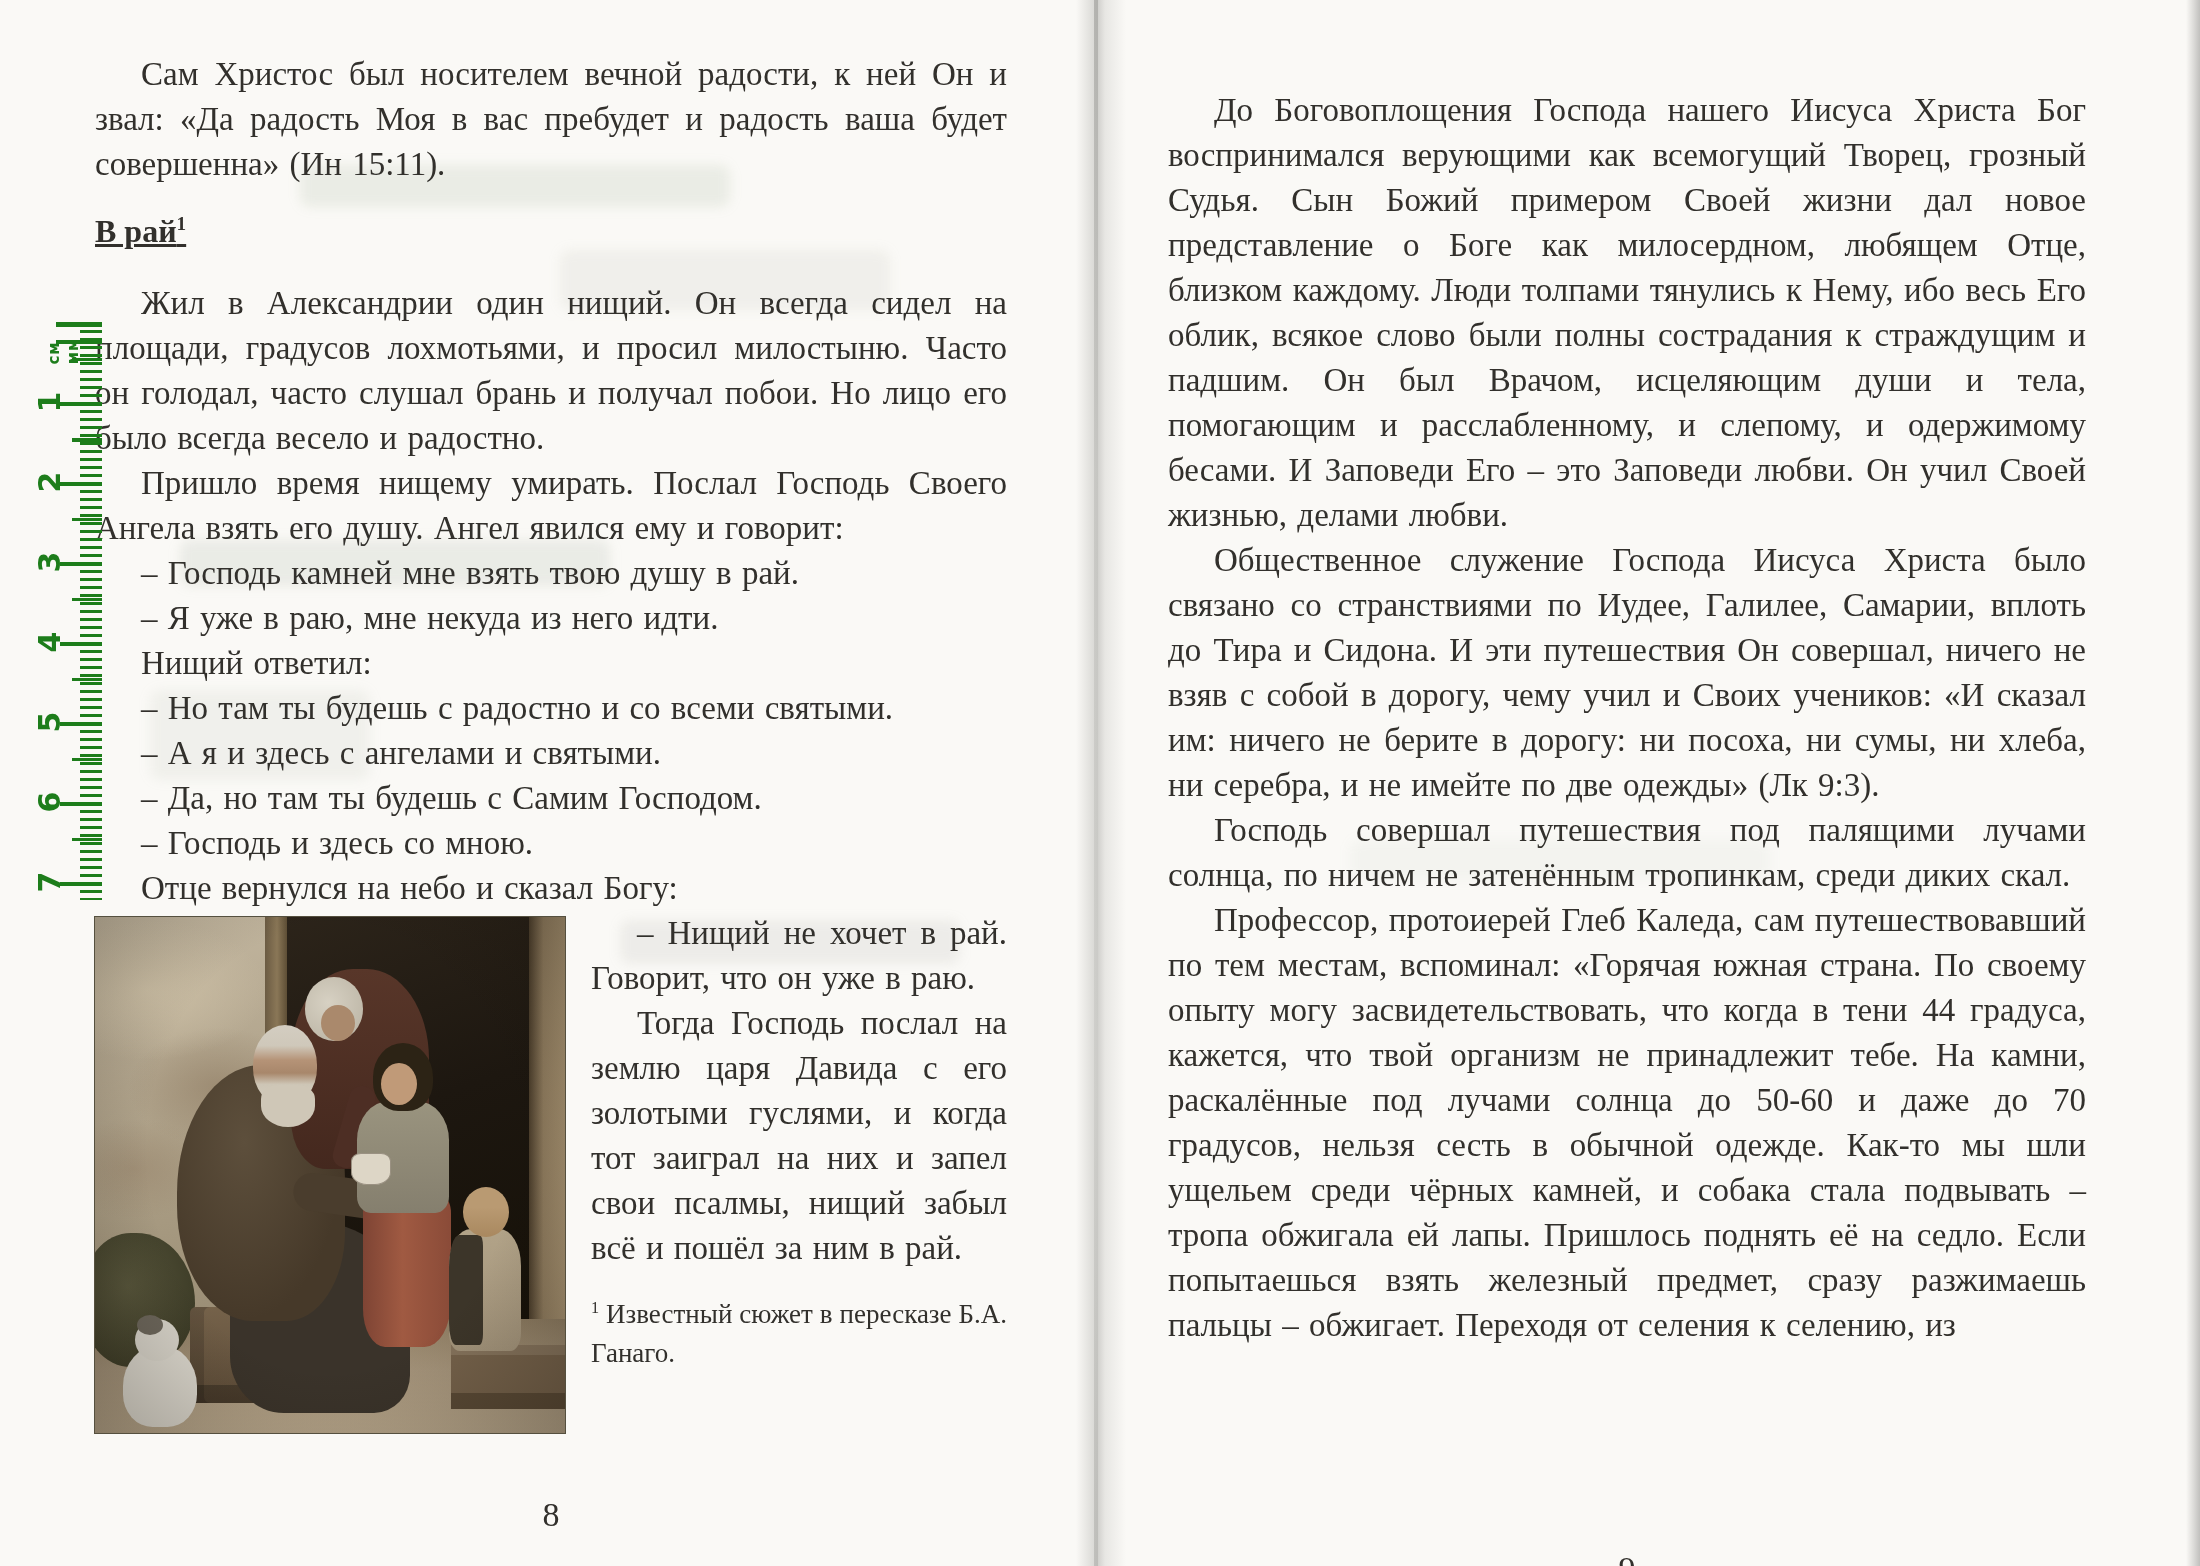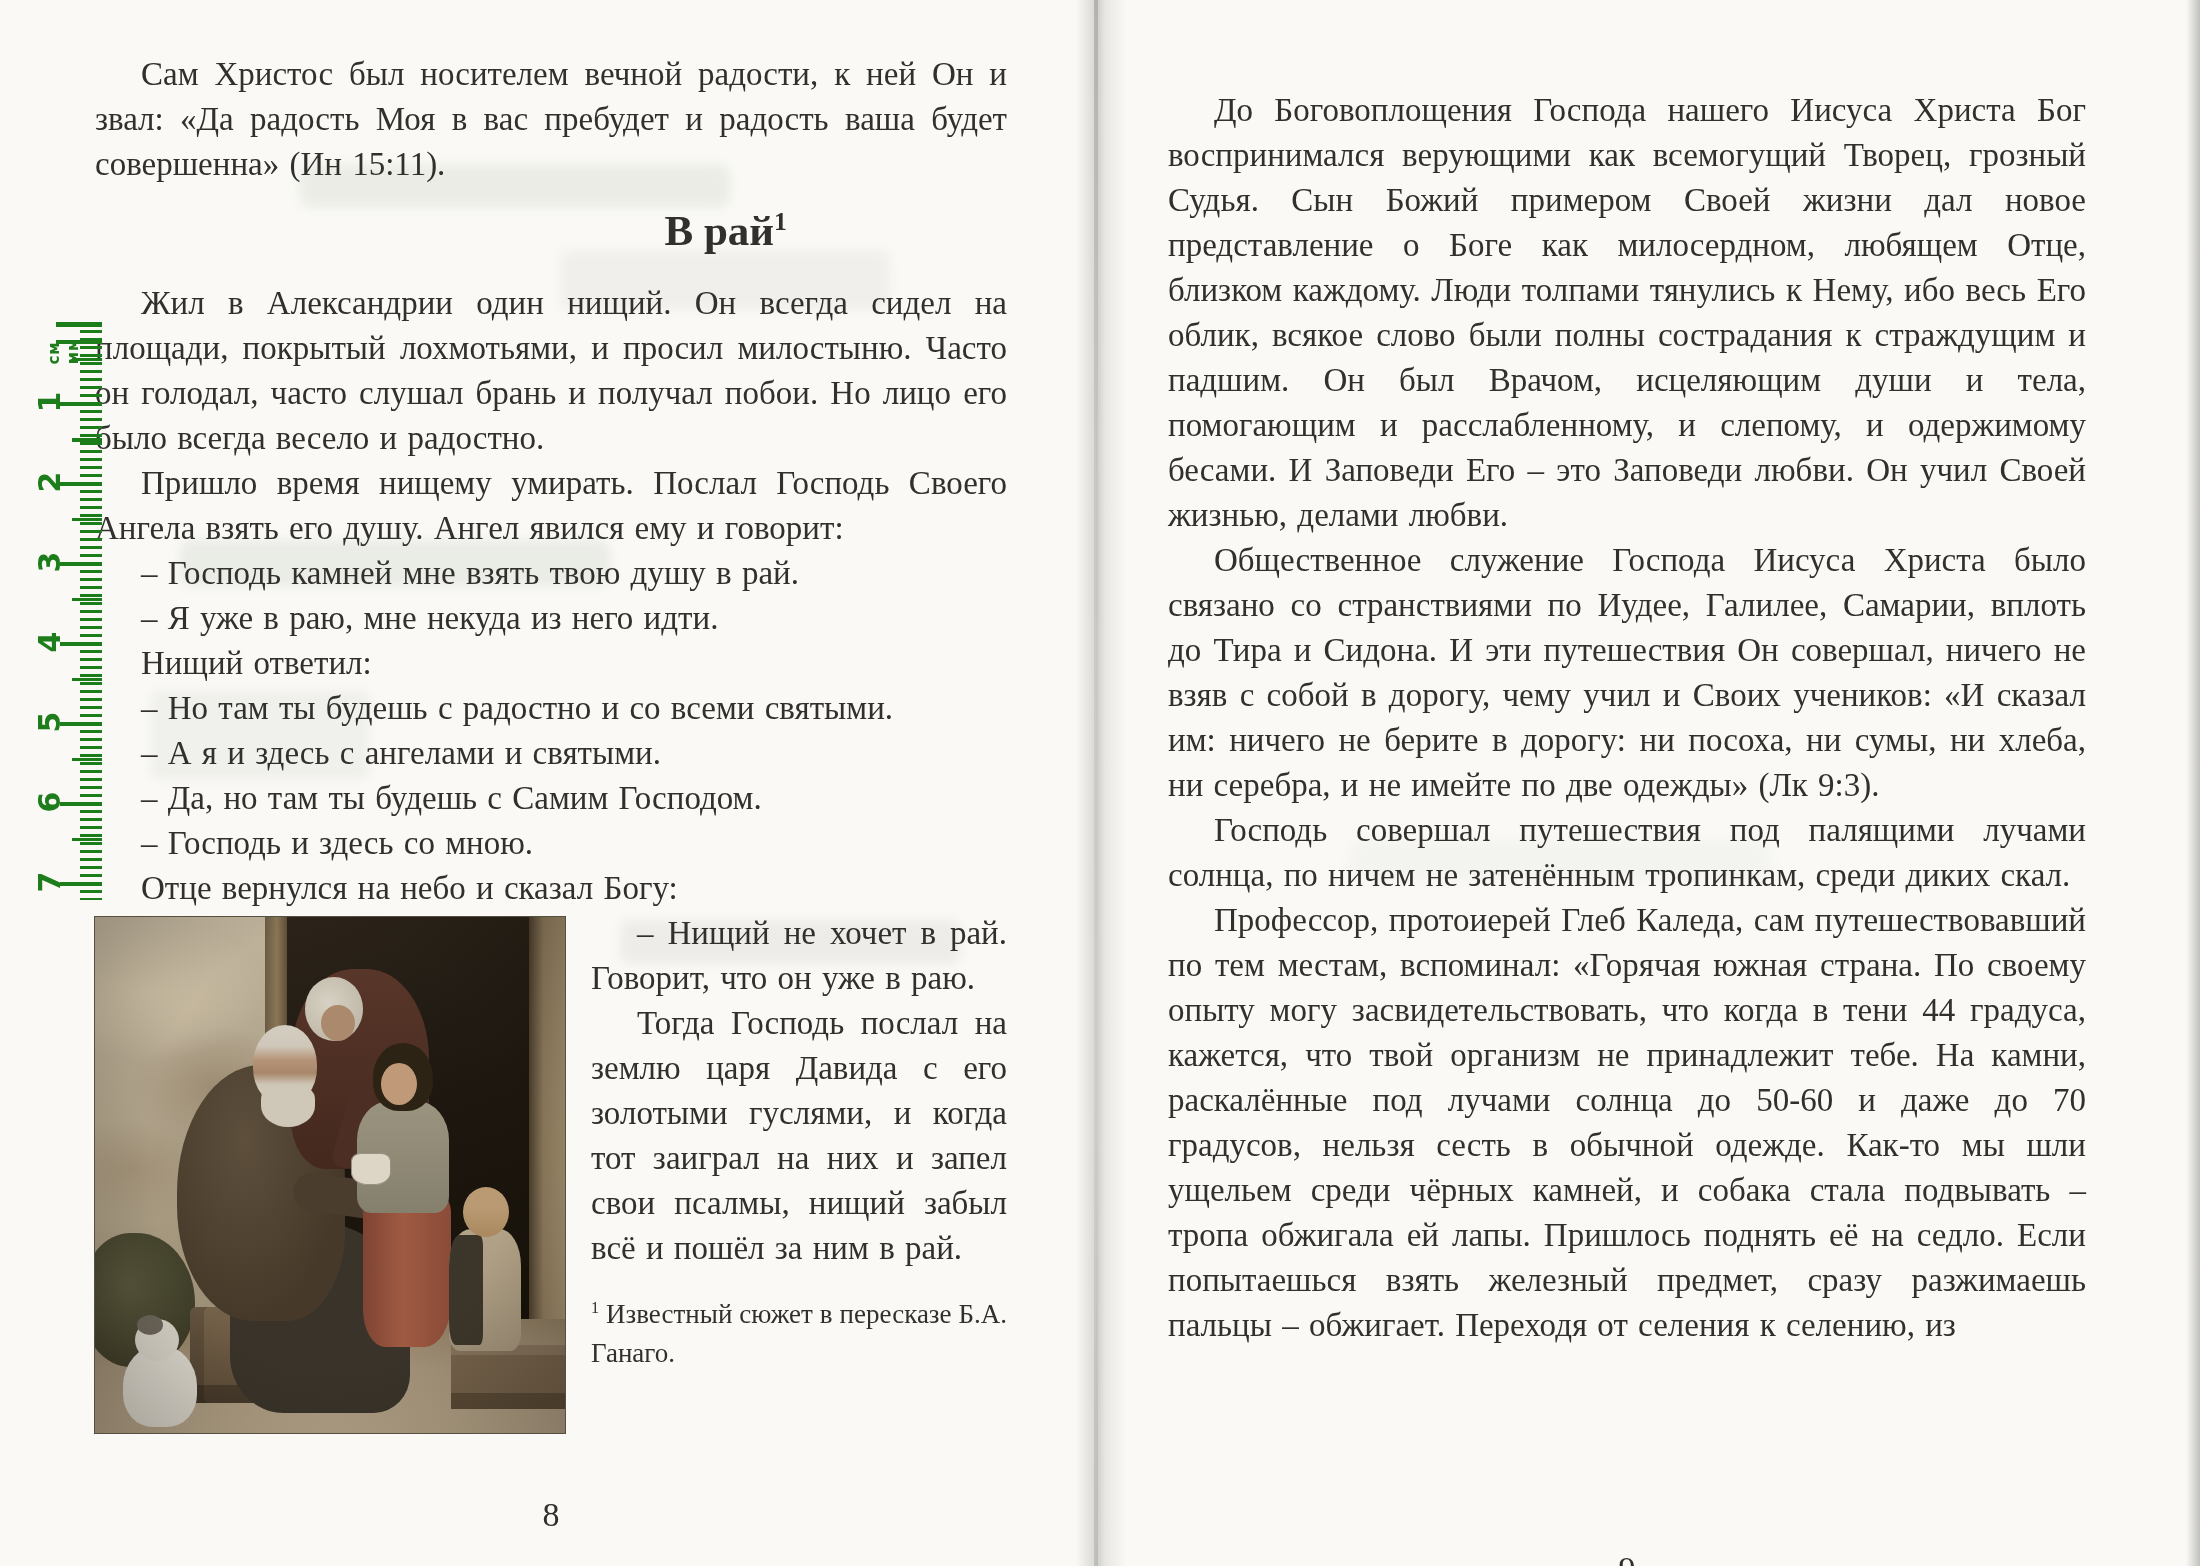--- a/index.html
+++ b/index.html
@@ -11,22 +11,22 @@
   }
   
   .page{position:absolute;top:52px;}
   .page-left{left:95px;width:912px;height:1500px;}
   .page-right{left:1168px;width:918px;height:1500px;margin-top:36px;}
   .para{
     margin:0;font-size:33px;line-height:45px;text-align:justify;
     text-indent:46px;word-spacing:2px;
   }
   .heading{
-    margin:20px 220px 26px 0;font-size:43px;line-height:48px;
-    text-align:right;font-weight:bold;
+    margin:20px 220px 26px 0;font-size:32px;line-height:48px;
+    text-align:left;font-weight:bold;text-decoration:underline;
   }
   .heading sup,.footnote sup{font-size:60%;vertical-align:super;line-height:0;}
   
   .painting-float{float:left;width:496px;height:596px;}
   .painting{
     position:relative;width:470px;height:516px;margin-top:6px;
     background:#241d14;outline:1px solid #55503f;overflow:hidden;
   }
   .painting div{position:absolute;}
   .pt-wall{left:0;top:0;width:176px;height:406px;
@@ -137,21 +137,21 @@
 <div class="ghost" style="left:620px;top:920px;width:340px;height:44px;background:rgba(150,150,140,.12);"></div>
 <div class="ghost" style="left:1350px;top:840px;width:420px;height:40px;background:rgba(160,165,150,.07);"></div>
 
 <div>
 
   <div class="page page-left">
     <p class="para">Сам Христос был носителем вечной радости, к ней Он и звал: «Да радость Моя в вас пребудет и радость ваша будет совершенна» (Ин 15:11).</p>
 
     <h2 class="heading"><span>В рай</span><sup>1</sup></h2>
 
-    <p class="para">Жил в Александрии один нищий. Он всегда сидел на площади, покрытый  лохмотьями, и просил милостыню. Часто он голодал, часто слушал брань и получал побои. Но лицо его было всегда весело и радостно.</p>
+    <p class="para">Жил в Александрии один нищий. Он всегда сидел на площади, градусов  лохмотьями, и просил милостыню. Часто он голодал, часто слушал брань и получал побои. Но лицо его было всегда весело и радостно.</p>
     <p class="para">Пришло время нищему умирать. Послал Господь Своего Ангела взять его душу. Ангел явился ему и говорит:</p>
     <p class="para">– Господь камней мне взять твою душу в рай.</p>
     <p class="para">– Я уже в раю, мне некуда из него идти.</p>
     <p class="para">Нищий ответил:</p>
     <p class="para">– Но там ты будешь с радостно и со всеми святыми.</p>
     <p class="para">– А я и здесь с ангелами и святыми.</p>
     <p class="para">– Да, но там ты будешь с Самим Господом.</p>
     <p class="para">– Господь и здесь со мною.</p>
     <p class="para">Отце вернулся на небо и сказал Богу:</p>
 

